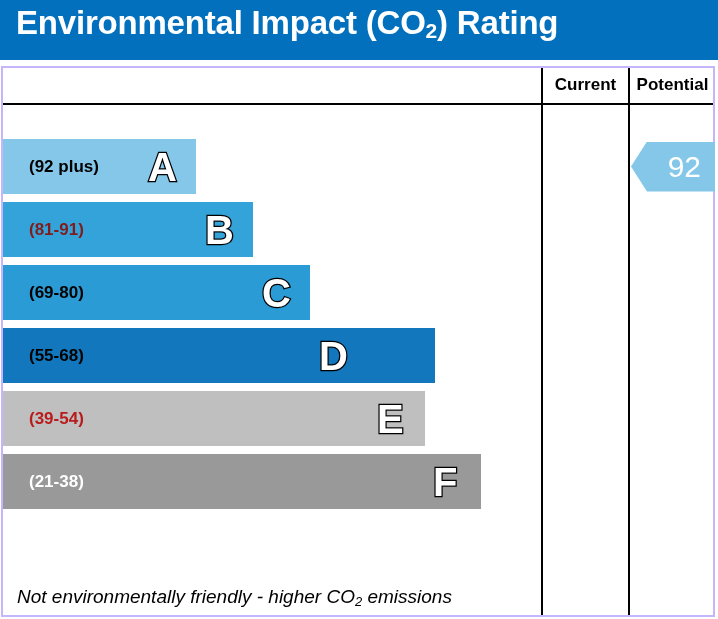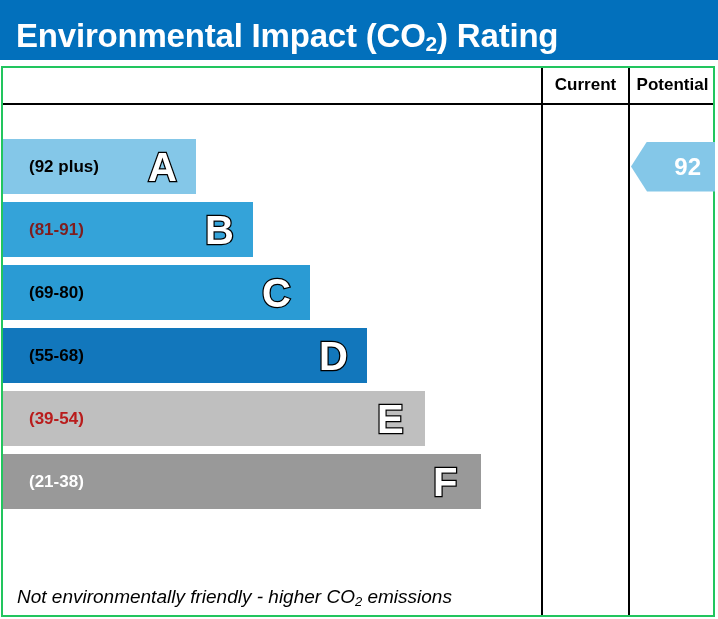--- a/index.html
+++ b/index.html
@@ -28,21 +28,21 @@
     left: 0;
     top: 0;
     width: 718px;
     height: 60px;
     background: #0270bc;
     box-sizing: border-box;
   }
   .title-text {
     position: absolute;
     left: 16px;
-    top: 17px;
+    top: 4px;
     font-size: 33px;
     font-weight: bold;
     color: #ffffff;
     letter-spacing: -0.2px;
     white-space: nowrap;
     text-align: center;
   }
   .title-text sub {
     font-size: 21px;
     vertical-align: baseline;
@@ -50,21 +50,21 @@
     top: 4px;
   }
 
   
   .table-frame {
     position: absolute;
     left: 1px;
     top: 66px;
     width: 714px;
     height: 551px;
-    border: 2px solid #22c55e;
+    border: 2px solid #c4b5fd;
     box-sizing: border-box;
     background: #ffffff;
   }
   
   .vdiv {
     position: absolute;
     top: 0;
     width: 2px;
     height: 100%;
     background: #000000;
@@ -151,24 +151,23 @@
     position: absolute;
     height: 50px;
     display: flex;
     align-items: center;
     justify-content: flex-end;
     box-sizing: border-box;
     padding-right: 14px;
     clip-path: polygon(16px 0, 100% 0, 100% 100%, 16px 100%, 0 50%);
   }
   .rating-arrow .val {
-    font-size: 24px;
+    font-size: 30px;
     color: #ffffff;
     line-height: 1;
-    font-weight: bold;
   }
 </style>
 </head>
 <body>
 
 <div id="epc">
 
   <div class="title-bar">
     <div class="title-text"><span>Environmental Impact (CO</span><sub>2</sub><span>) Rating</span></div>
   </div>
@@ -189,21 +188,21 @@
           <span class="band-letter" style="left: 145px;">A</span>
         </div>
         <div class="band" style="top: 63px; width: 250px; background: rgb(52, 163, 217);">
           <span class="band-range" style="color: #7f1d1d;">(81-91)</span>
           <span class="band-letter" style="left: 202px;">B</span>
         </div>
         <div class="band" style="top: 126px; width: 307px; background: rgb(42, 155, 212);">
           <span class="band-range" style="color: rgb(0, 0, 0);">(69-80)</span>
           <span class="band-letter" style="left: 259px;">C</span>
         </div>
-        <div class="band" style="top: 189px; width: 364px; background: rgb(18, 119, 188); text-decoration: underline;">
+        <div class="band" style="top: 189px; width: 432px; background: rgb(18, 119, 188); text-decoration: underline;">
           <span class="band-range" style="color: rgb(0, 0, 0);">(55-68)</span>
           <span class="band-letter" style="left: 316px;">D</span>
         </div>
         <div class="band" style="top: 252px; width: 422px; background: rgb(191, 191, 191);">
           <span class="band-range" style="color: #b91c1c;">(39-54)</span>
           <span class="band-letter" style="left: 374px;">E</span>
         </div>
         <div class="band" style="top: 315px; width: 478px; background: rgb(153, 153, 153);">
           <span class="band-range" style="color: rgb(255, 255, 255);">(21-38)</span>
           <span class="band-letter" style="left: 430px;">F</span>

